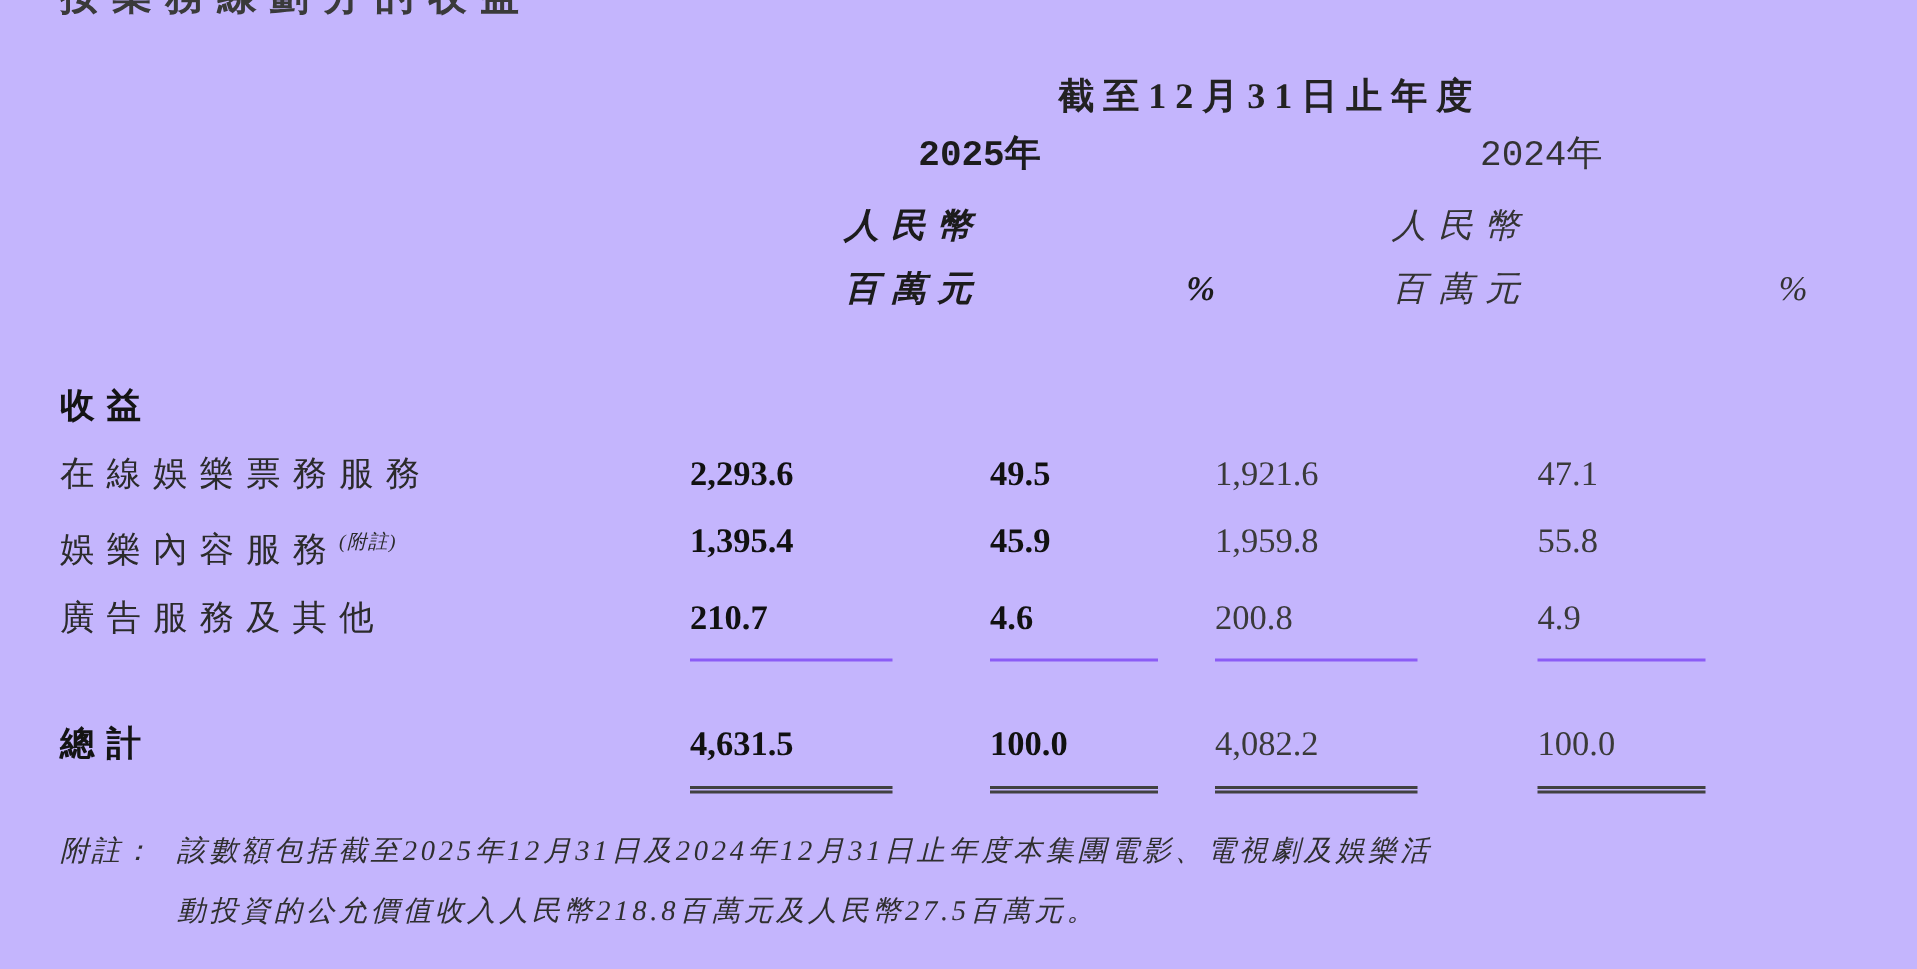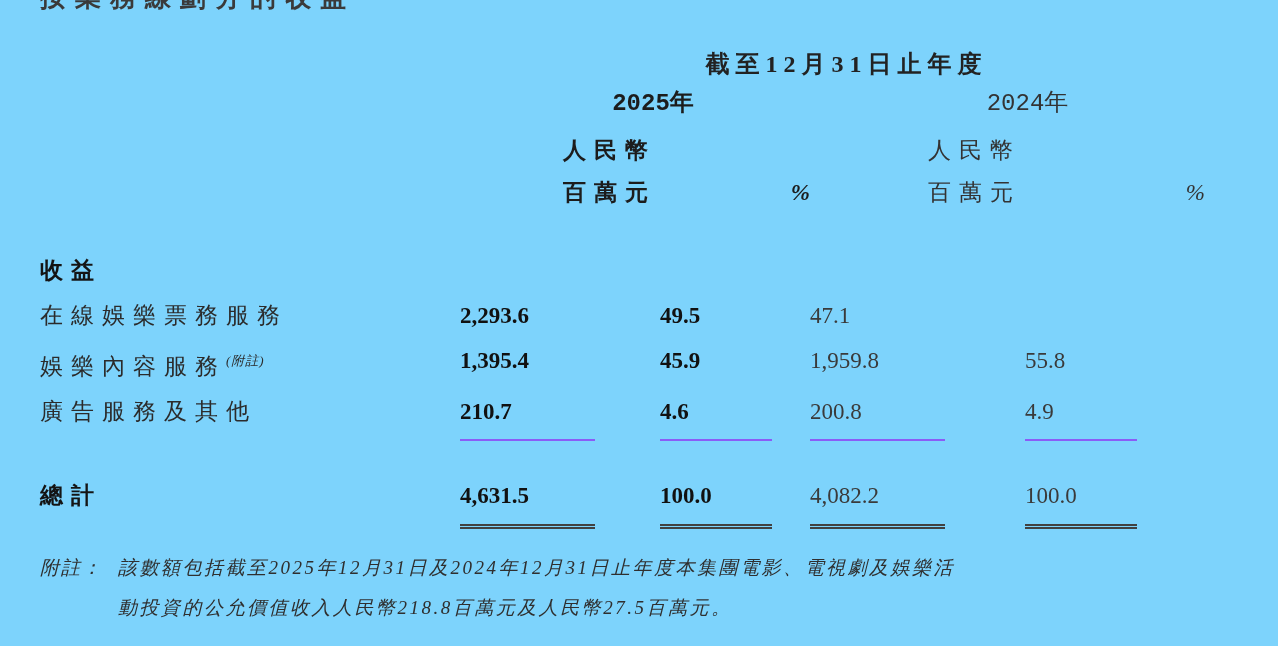--- a/index.html
+++ b/index.html
@@ -1,38 +1,38 @@
 <!DOCTYPE html>
 <html><head>
 <meta charset="utf-8">
 <style>
   html,body{margin:0;padding:0;background:#ffffff;}
   .canvas{
     position:relative;width:1278px;height:646px;overflow:hidden;
     font-family:"Liberation Serif","DejaVu Serif",serif;color:#2e2e2e;
-    background:#7dd3fc;
+    background:#c4b5fd;
   }
   .clipped-title{
     position:absolute;top:-20px;left:40px;
     font-size:26px;font-weight:bold;letter-spacing:9px;color:#3a3a3a;
     white-space:nowrap;
   }
   .table-wrap{position:absolute;top:48px;left:40px;width:1165px;}
   .grid{display:grid;grid-template-columns:420px 200px 150px 215px 180px;}
   .h-period{
     grid-column:2/6;text-align:center;font-weight:bold;
     font-size:24px;letter-spacing:6px;color:#222;position:relative;left:14px;
     padding-bottom:6px;white-space:nowrap;
   }
   .h-year{font-size:24px;white-space:nowrap;font-family:Liberation Mono, monospace;}
   .y2025{grid-column:2/4;text-align:center;font-weight:bold;color:#1c1c1c;position:relative;left:18px;}
   .y2024{grid-column:4/6;text-align:center;color:#333;position:relative;left:20px;}
   .h-units{margin-top:12px;}
   .unit-cell{
-    text-align:right;font-size:23px;letter-spacing:8px;
+    text-align:right;font-style:italic;font-size:23px;letter-spacing:8px;
     padding-right:4px;line-height:42px;white-space:nowrap;color:#333;
   }
   .unit-bold{font-weight:bold;color:#1c1c1c;}
   .pct-cell{text-align:right;font-style:italic;font-size:23px;line-height:42px;color:#333;}
   .pct-bold{font-weight:bold;color:#1c1c1c;}
   .body-rows{margin-top:34px;}
   .row{line-height:45px;font-size:23px;}
   .label{letter-spacing:8px;color:#2b2b2b;white-space:nowrap;}
   .bold{font-weight:bold;color:#141414;}
   .num{font-size:23px;color:#3a3a3a;}
@@ -96,20 +96,21 @@
     <div class="body-rows">
 
       <div class="grid row">
         <div class="label bold">收益</div>
       </div>
 
       <div class="grid row">
         <div class="label">在線娛樂票務服務</div>
         <div class="num bold">2,293.6</div>
         <div class="num bold">49.5</div>
+        <div class="num">1,921.6</div>
         <div class="num">47.1</div>
       </div>
 
       <div class="grid row">
         <div class="label"><span>娛樂內容服務</span><sup class="note-ref">(附註)</sup></div>
         <div class="num bold">1,395.4</div>
         <div class="num bold">45.9</div>
         <div class="num">1,959.8</div>
         <div class="num">55.8</div>
       </div>

